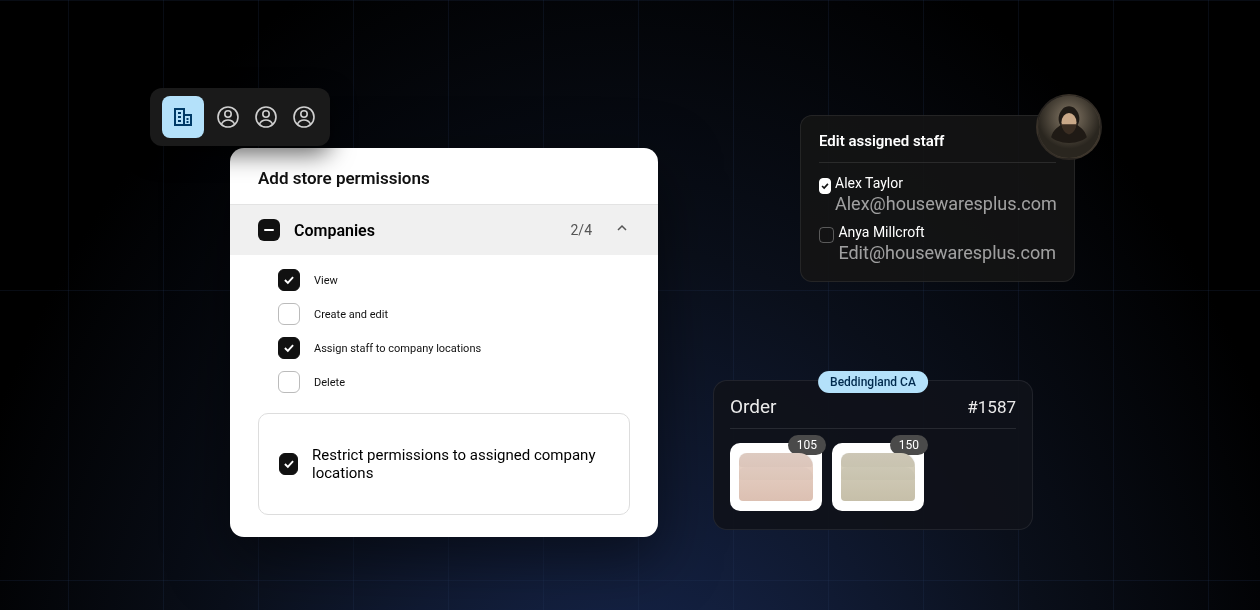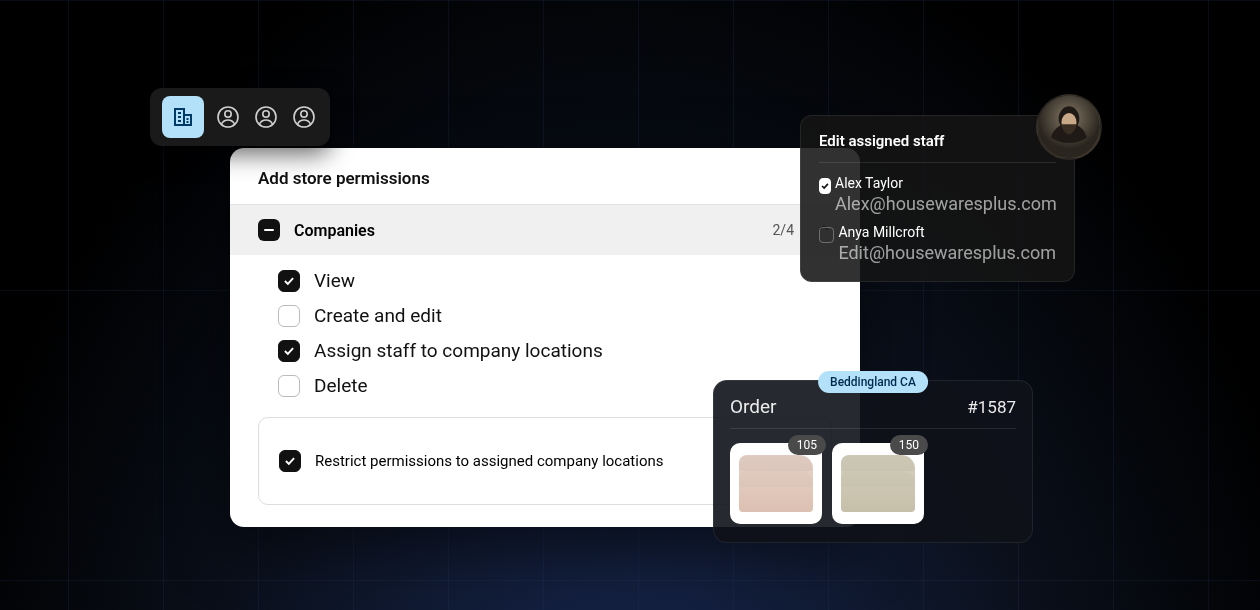--- a/index.html
+++ b/index.html
@@ -53,21 +53,21 @@
   align-items: center;
   justify-content: center;
   color: #d0d0d0;
 }
 
 
 .perm-card {
   position: absolute;
   left: 230px;
   top: 148px;
-  width: 630px;
+  width: 428px;
   background: #fff;
   border-radius: 14px;
   box-shadow: 0 20px 60px rgba(0,0,0,.5);
   overflow: hidden;
   z-index: 2;
 }
 .perm-title {
   padding: 20px 28px 16px;
   font-size: 17px;
   font-weight: 600;
@@ -97,21 +97,21 @@
 }
 .companies-row .label { font-weight: 600; font-size: 16px; }
 .companies-row .count { margin-left: auto; color: #555; font-size: 14px; margin-right: 8px; }
 .chev { color: #555; }
 .perm-list {
   padding: 14px 28px 20px 48px;
   display: flex;
   flex-direction: column;
   gap: 12px;
 }
-.perm-item { display: flex; align-items: center; gap: 14px; font-size: 19px; color: #111; }
+.perm-item { display: flex; align-items: center; gap: 14px; font-size: 11px; color: #111; }
 .cb {
   width: 22px; height: 22px;
   border-radius: 6px;
   border: 1.5px solid #bbb;
   display: flex;
   align-items: center;
   justify-content: center;
 }
 .cb.checked { background: #111; border-color: #111; }
 .cb.checked svg { display: block; }
@@ -189,21 +189,21 @@
   padding:4px 12px;
   border-radius:999px;
 }
 .order-head { display:flex; justify-content:space-between; align-items:center; margin-bottom:10px;}
 .order-head .t { font-size:19px; font-weight:400; color:#eaeaea;}
 .order-head .num { font-size:17px; color:#eaeaea;}
 .order-card hr{border:none;height:1px;background:rgba(255,255,255,.1);margin-bottom:14px;}
 .products { display:flex; gap:10px; }
 .product {
   position:relative;
-  width:92px; height:81px;
+  width:92px; height:68px;
   background:#fff;
   border-radius:10px;
   display:flex;
   align-items:center;
   justify-content:center;
 }
 .product .qty{
   position:absolute;
   top:-8px;right:-4px;
   background:#4a4a4a;

